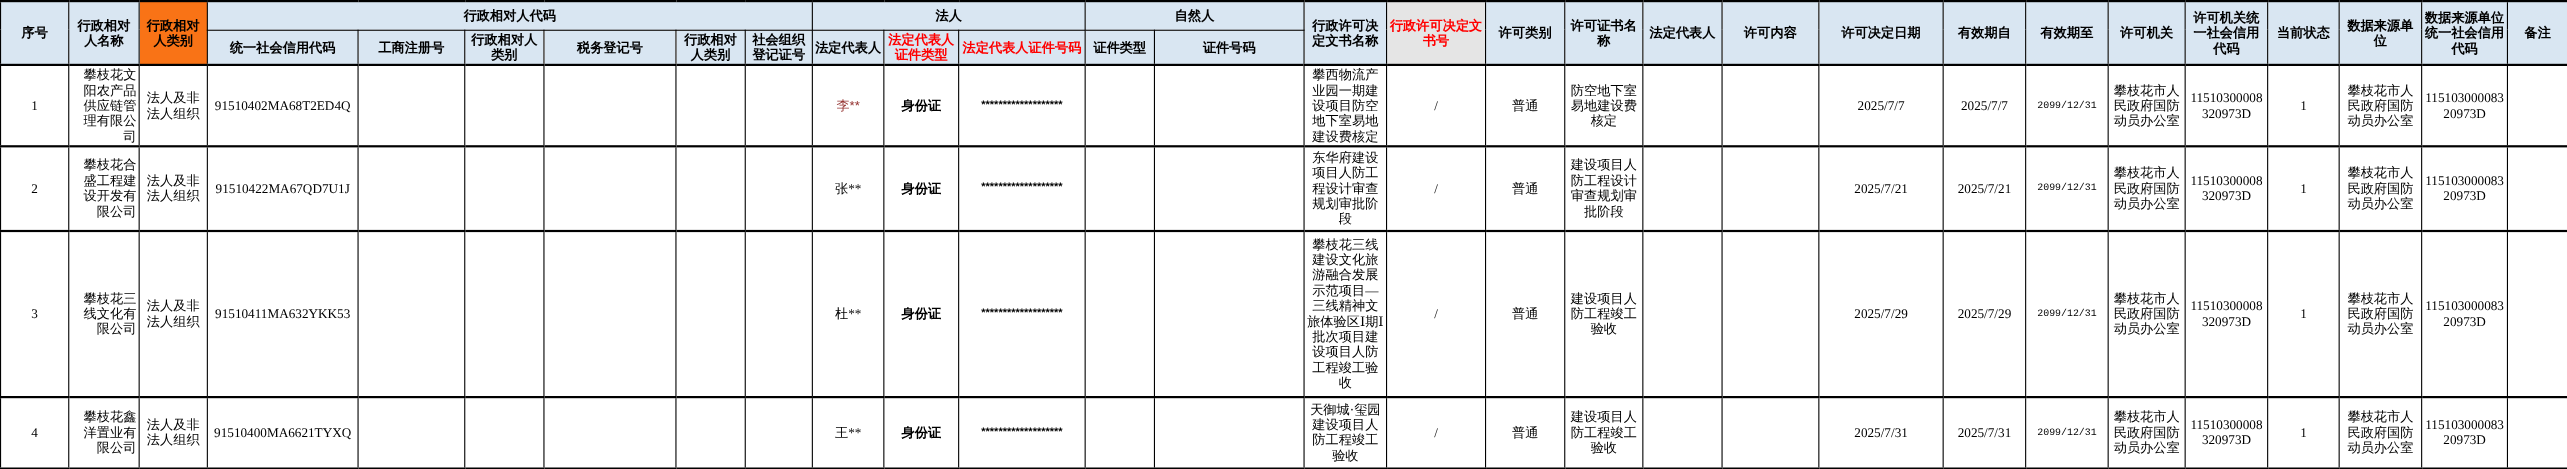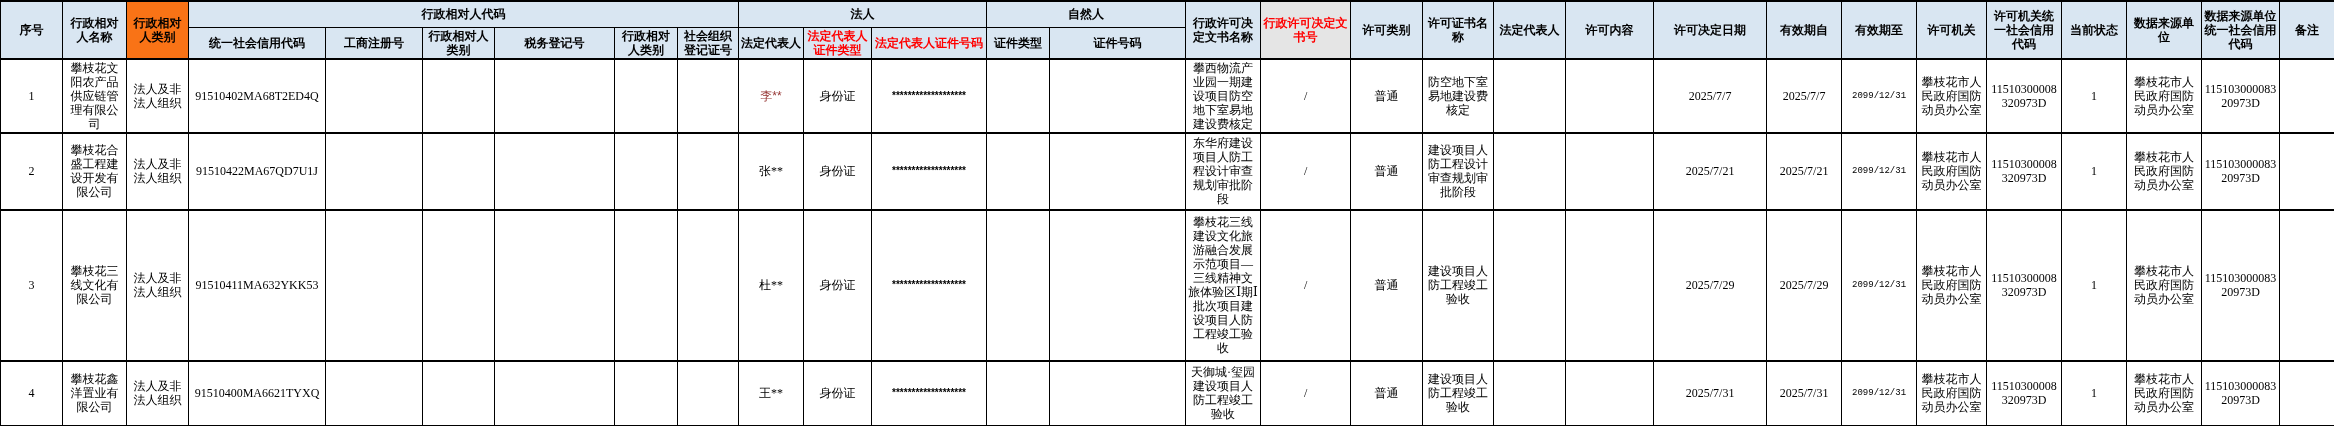--- a/index.html
+++ b/index.html
@@ -31,22 +31,22 @@
     font-size:12px;
     line-height:14px;
     border-top-width:1px;
     border-bottom-width:1px;
   }
   thead tr:first-child th{border-top-width:2px;}
   thead th[rowspan],thead tr:last-child th{border-bottom-width:2px;}
   th.yellow{background:#f97316;}
   th.redtext{color:#FF0000;margin-top:48px;}
   th.whitebg{background:#e5e5e5;color:#FF0000;}
-  td.al{text-align:center;margin-top:44px;}
-  td.boldsans{font-family:"Liberation Sans","DejaVu Sans",sans-serif;font-weight:normal;font-size:12px;}
+  td.al{text-align:right;margin-top:44px;}
+  td.boldsans{font-family:"Liberation Sans","DejaVu Sans",sans-serif;font-weight:bold;font-size:12px;}
   td.stars{font-family:"Liberation Sans","DejaVu Sans",sans-serif;font-weight:bold;font-size:10px;letter-spacing:0;}
   td.smalldate{font-family:Liberation Mono, monospace;font-size:9px;}
   td.redname{color:#963634;font-family:"Liberation Sans","DejaVu Sans",sans-serif;}
 </style>
 </head>
 <body>
 
 <table>
   <colgroup>
       <col style="width: 62px;">

